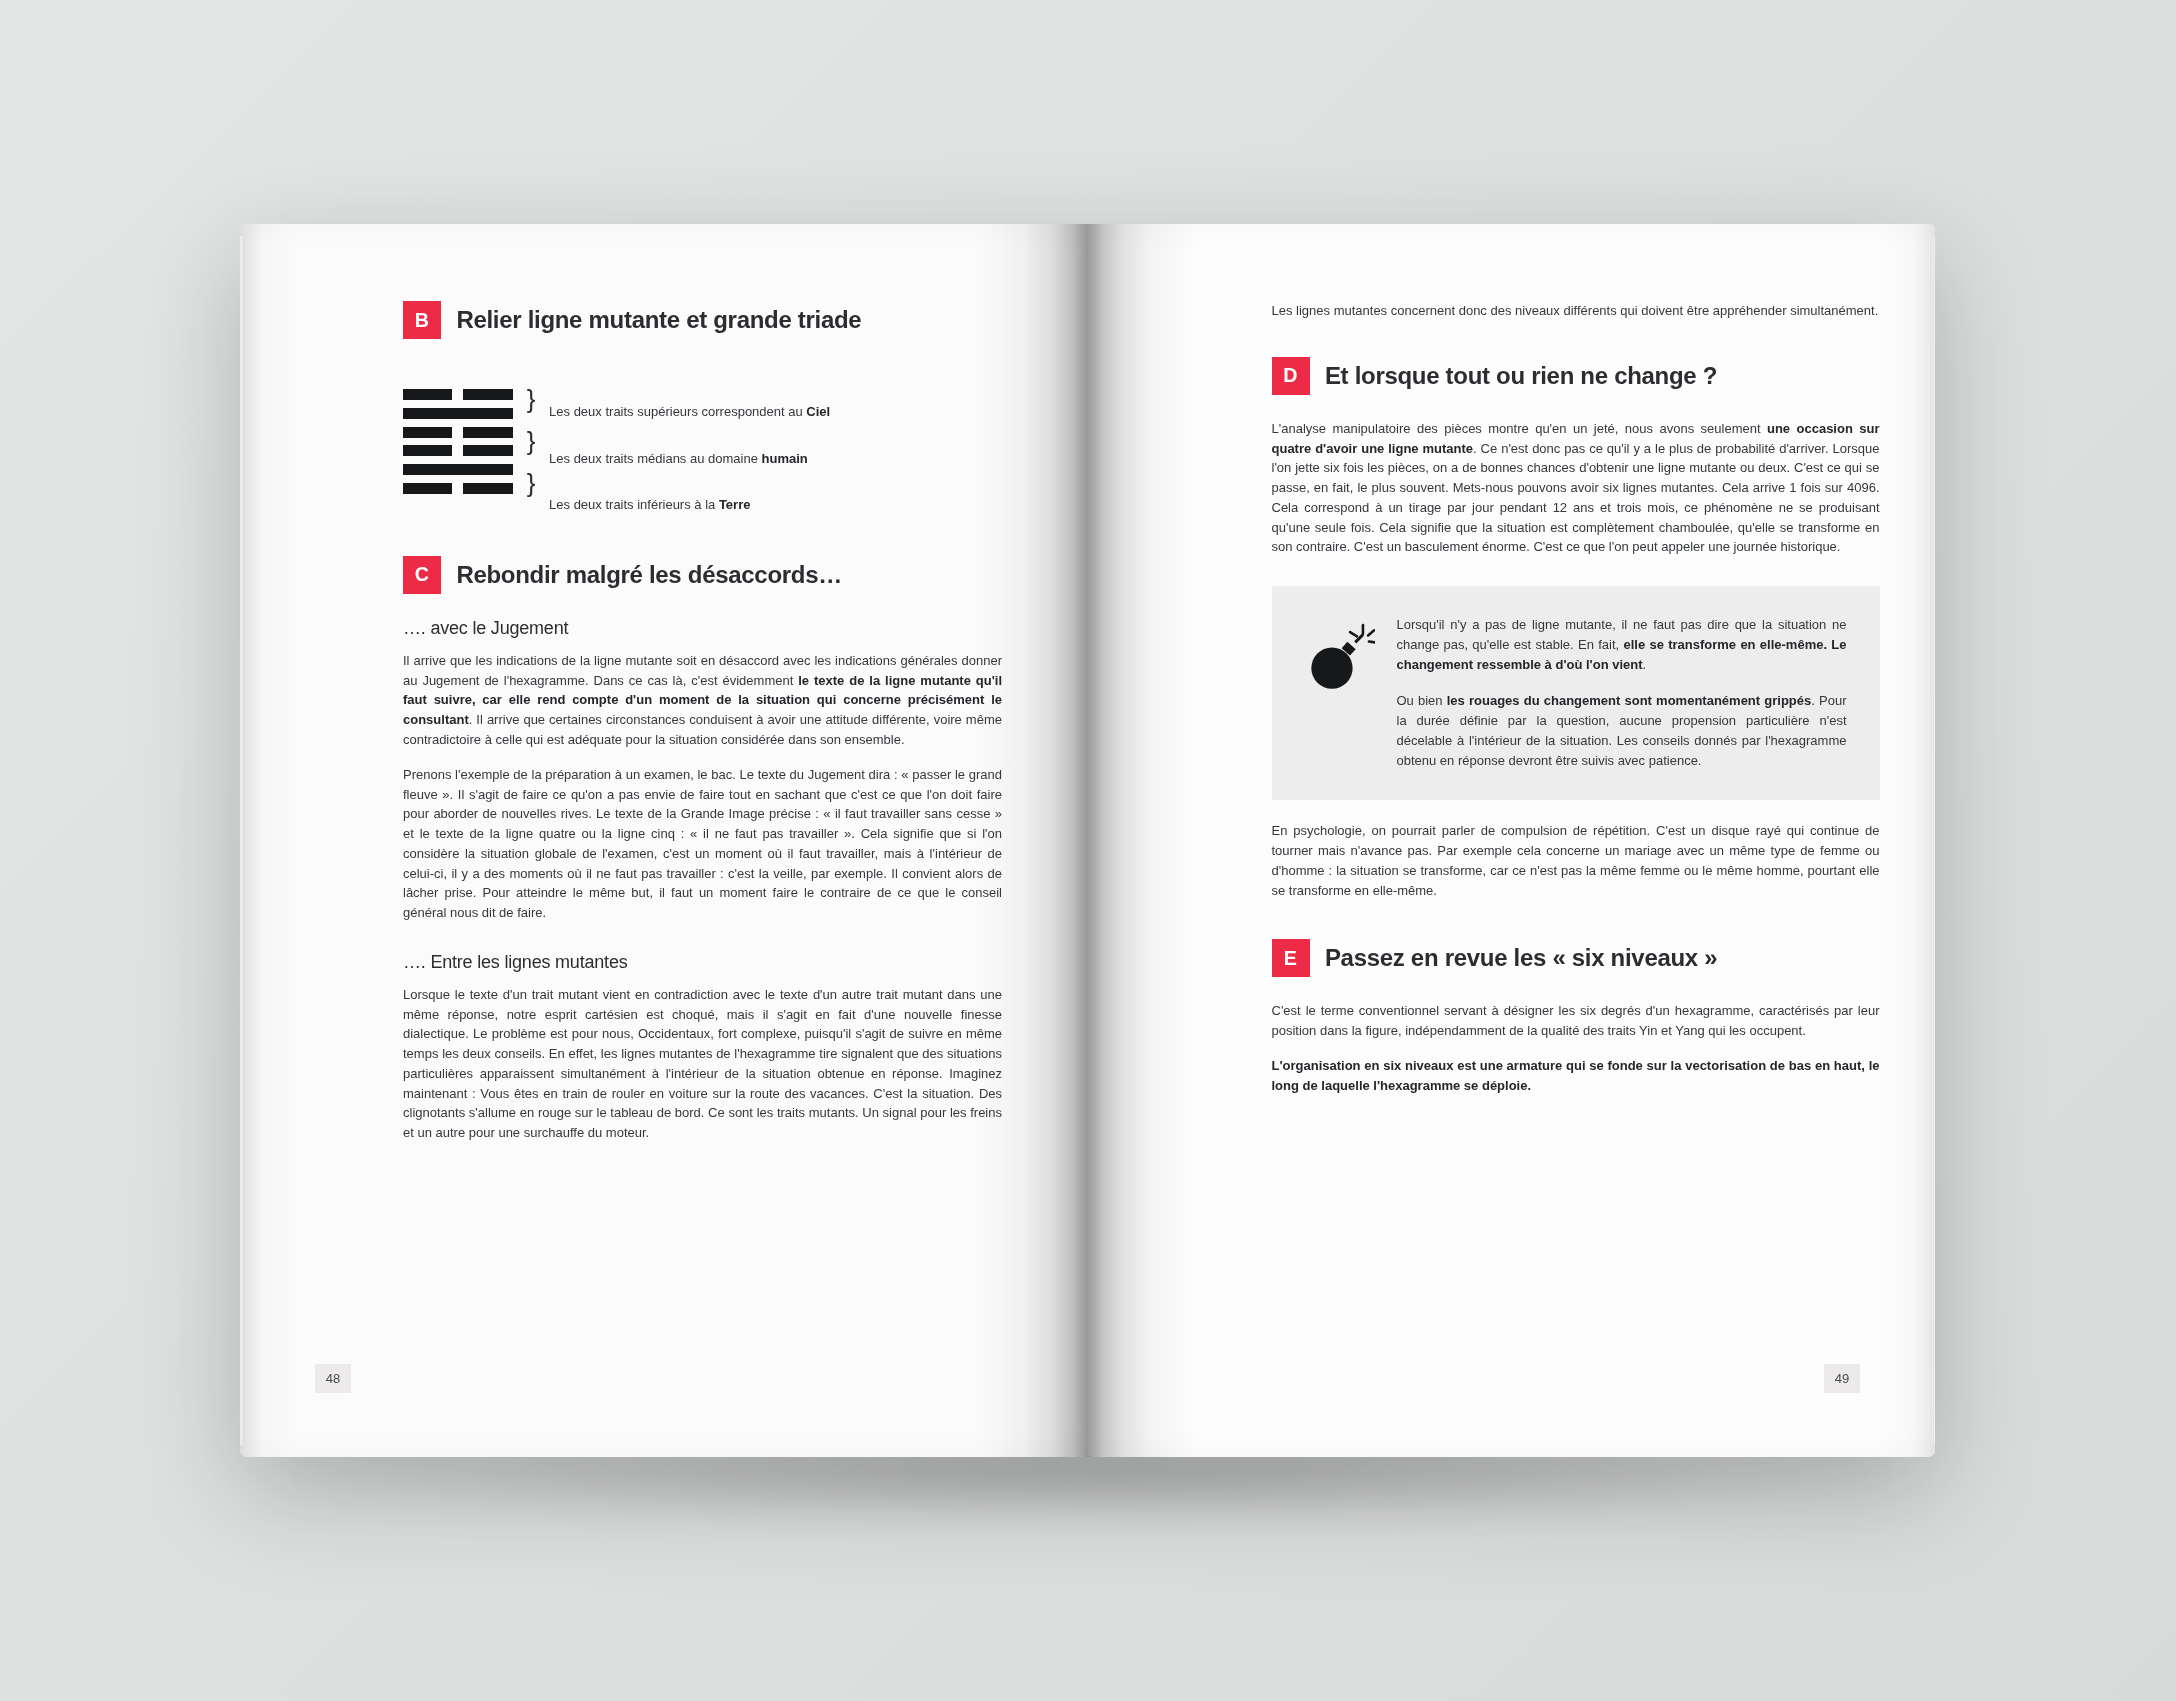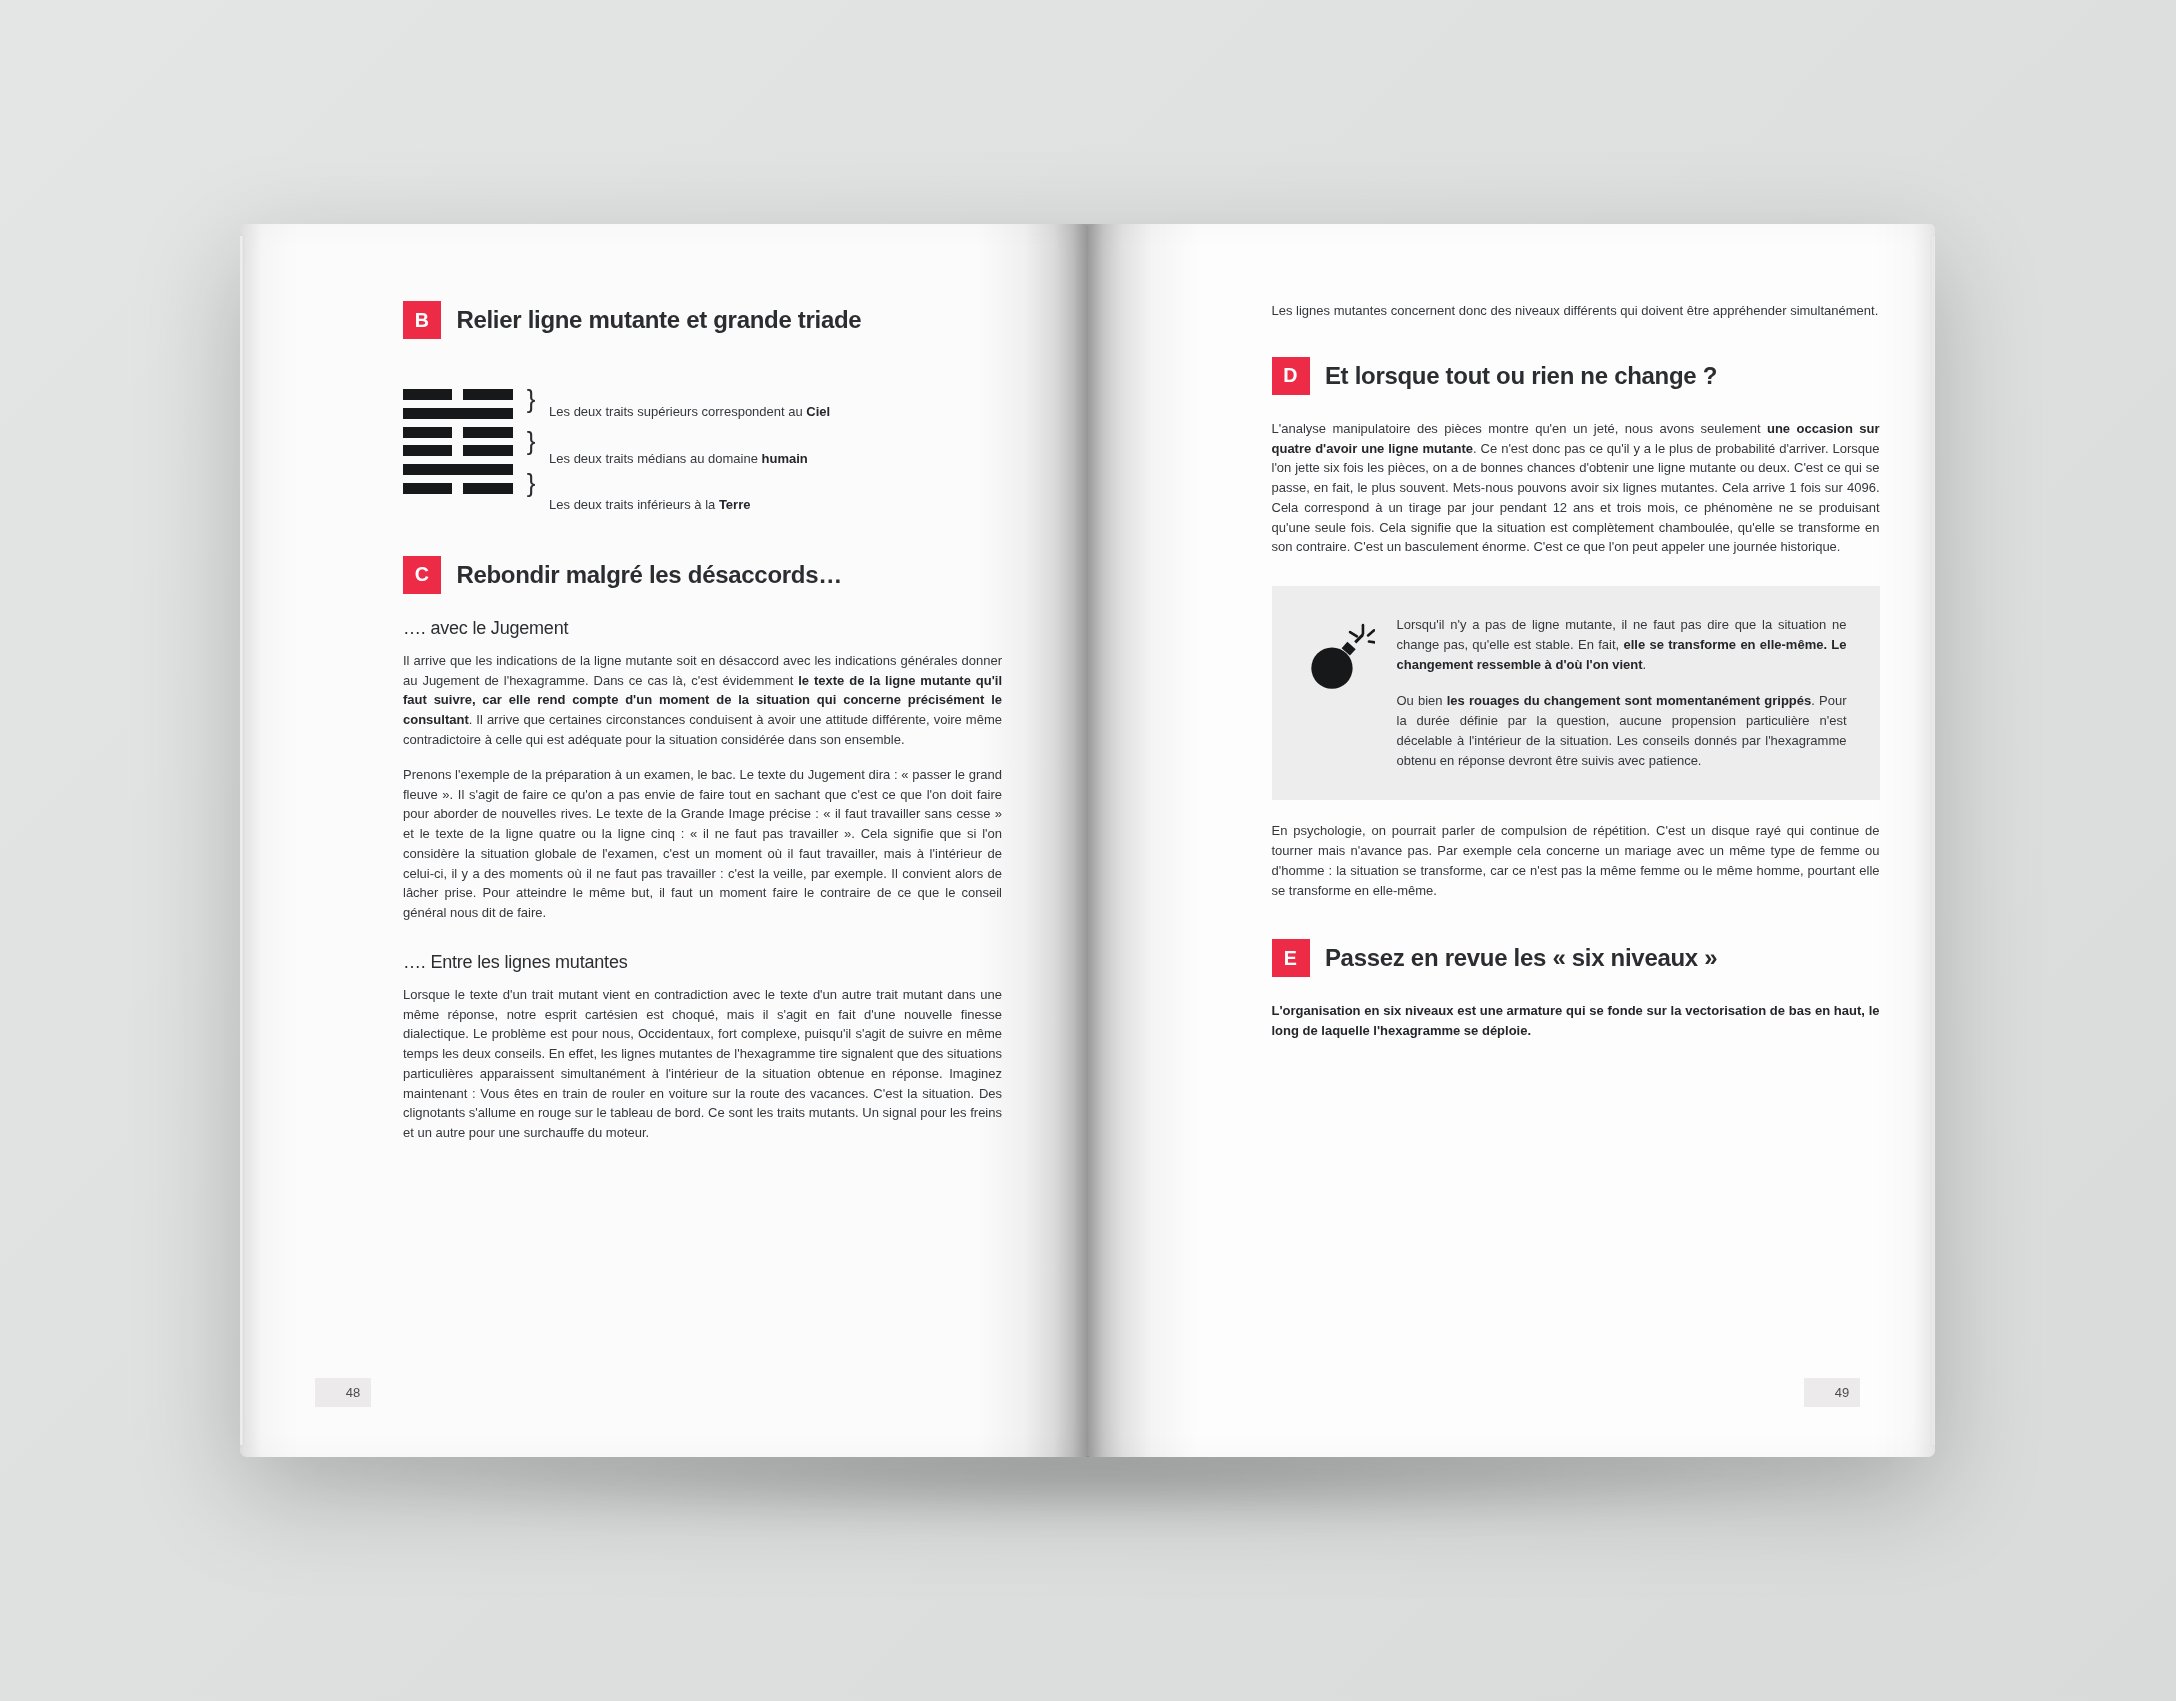--- a/index.html
+++ b/index.html
@@ -187,30 +187,29 @@
     line-height: 1.55;
     text-align: justify;
     margin: 0 0 15.4px 0;
     color: #35383c;
   }
   .callout-body p:last-child { margin-bottom: 0; }
 
   
   .folio {
     position: absolute;
-    bottom: 50px;
+    bottom: 64px;
     width: 36px;
     height: 29px;
     background: #eceaea;
     color: #4a4c4f;
     font-size: 13px;
     display: flex;
     align-items: center;
     justify-content: center;
-    padding-left: 20px;
   }
   .folio-left { left: 75px; }
   .folio-right { right: 75px; }
 
   
   .spine {
     position: absolute;
     left: 50%;
     top: 0;
     bottom: 0;
@@ -349,20 +348,21 @@
             </div>
           </div>
 
           <p class="body">En psychologie, on pourrait parler de compulsion de répétition. C'est un disque rayé qui continue de tourner mais n'avance pas. Par exemple cela concerne un mariage avec un même type de femme ou d'homme : la situation se transforme, car ce n'est pas la même femme ou le même homme, pourtant elle se transforme en elle-même.</p>
 
           <div class="section" style="margin-top:39px;">
             <div class="badge">E</div>
             <div class="section-title">Passez en revue les « six niveaux »</div>
           </div>
 
+          <p class="body">C'est le terme conventionnel servant à désigner les six degrés d'un hexagramme, caractérisés par leur position dans la figure, indépendamment de la qualité des traits Yin et Yang qui les occupent.</p>
           <p class="body" style="font-weight:bold;color:#24262a;">L'organisation en six niveaux est une armature qui se fonde sur la vectorisation de bas en haut, le long de laquelle l'hexagramme se déploie.</p>
 
         </div>
         <div class="folio folio-right">49</div>
       </div>
     </div>
 
     <div class="spine"></div>
   </div>
 </div>

